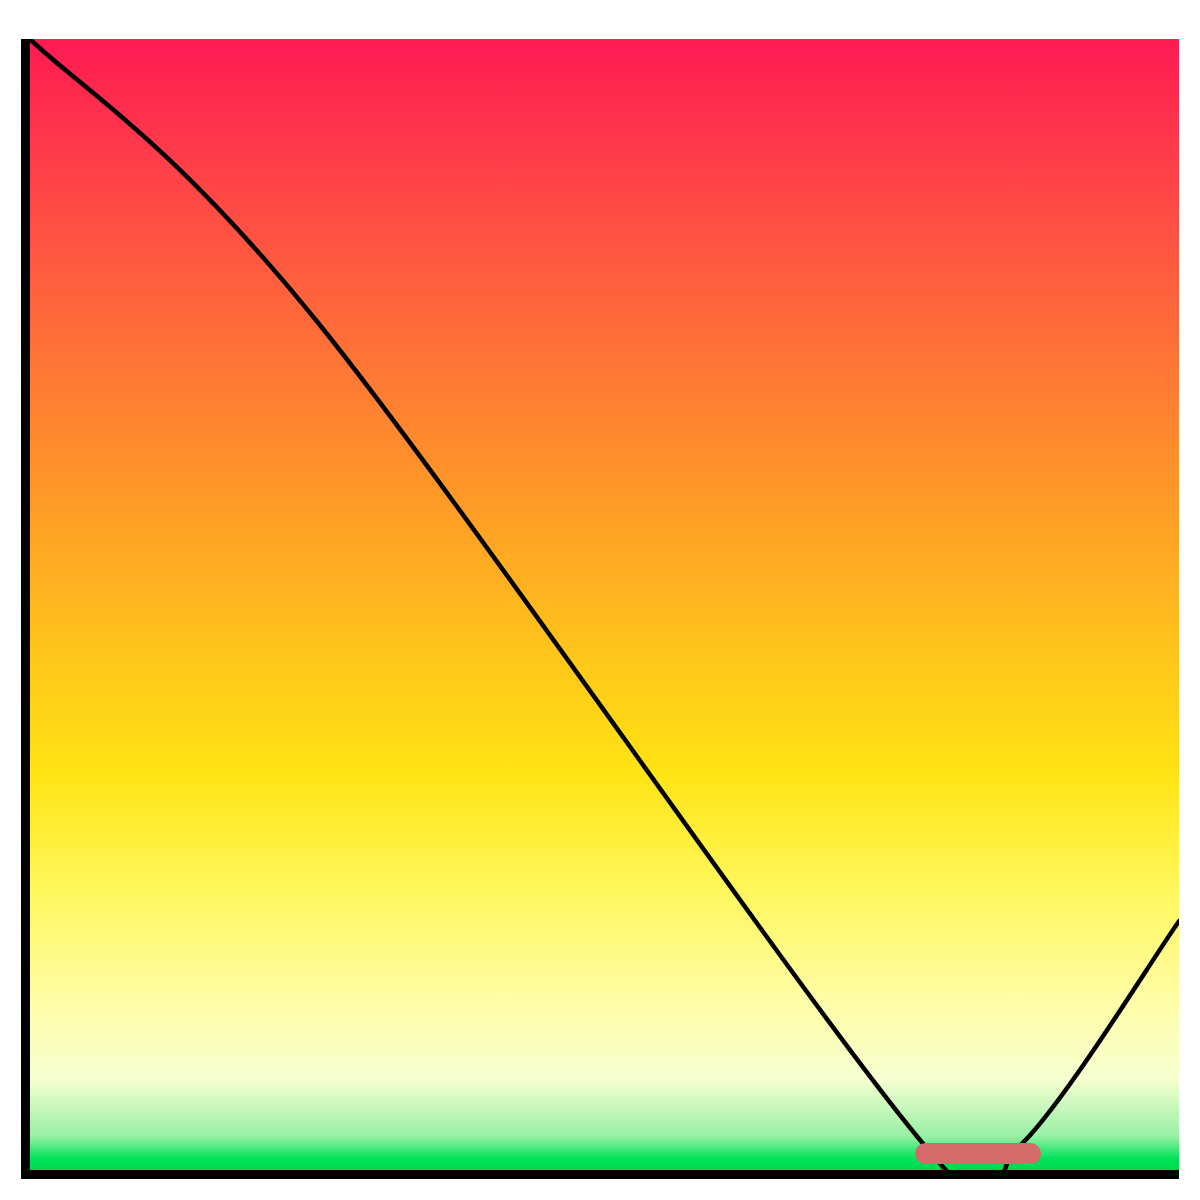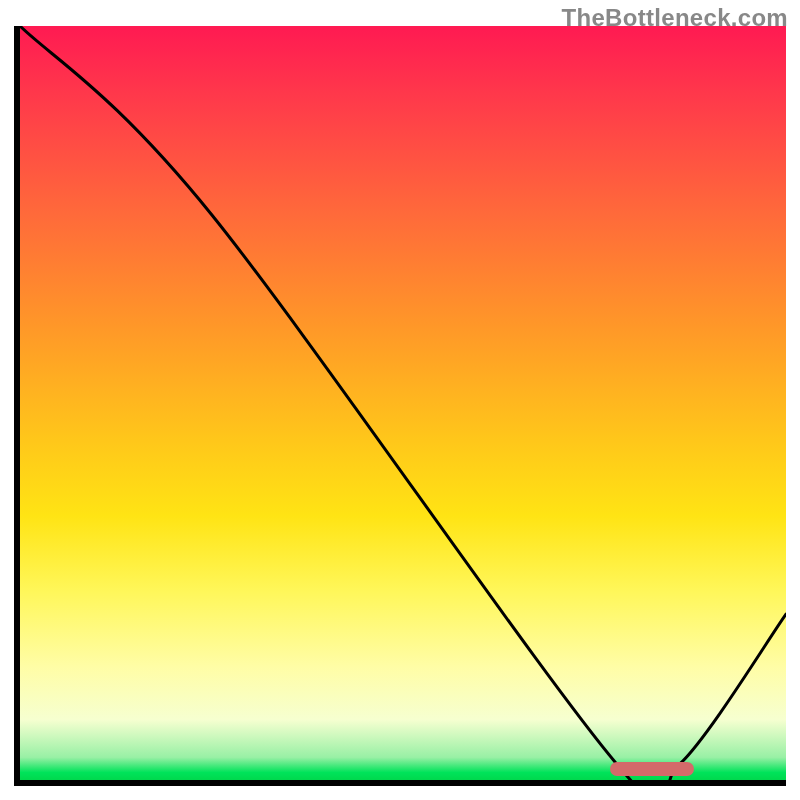--- a/index.html
+++ b/index.html
@@ -82,21 +82,20 @@
     position: absolute;
     height: 14px;
     border-radius: 7px;
     background: #d46a6a;
   }
 </style>
 </head>
 <body>
 
 <div class="container">
-  <div class="watermark">TheBottleneck.com</div>
 
   <div class="chart-frame">
     <div class="plot-area">
       <div class="gradient"></div>
 
       <svg class="curve" viewBox="0 0 766 754" preserveAspectRatio="none">
         <path d="M 0 0 C 31.916666666666668 31.416666666666668, 91.92 65.34666666666668, 191.5 188.5 C 291.08 311.6533333333333, 519.6033333333334 647.1833333333333, 597.48 738.92 C 675.3566666666667 830.6566666666666, 630.6733333333333 764.0533333333333, 658.76 738.92 C 686.8466666666667 713.7866666666666, 748.1266666666667 613.2533333333333, 766 588.12"></path>
       </svg>
 
       <div class="marker" style="left: 589.82px; width: 84.26px; top: 735.69px;"></div>

